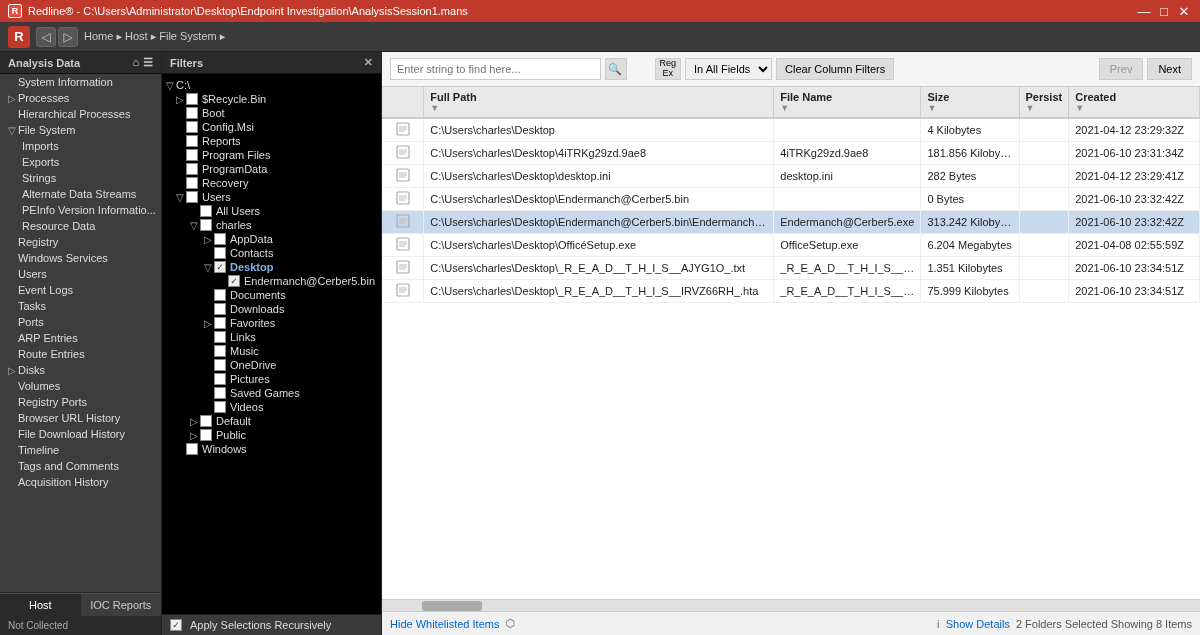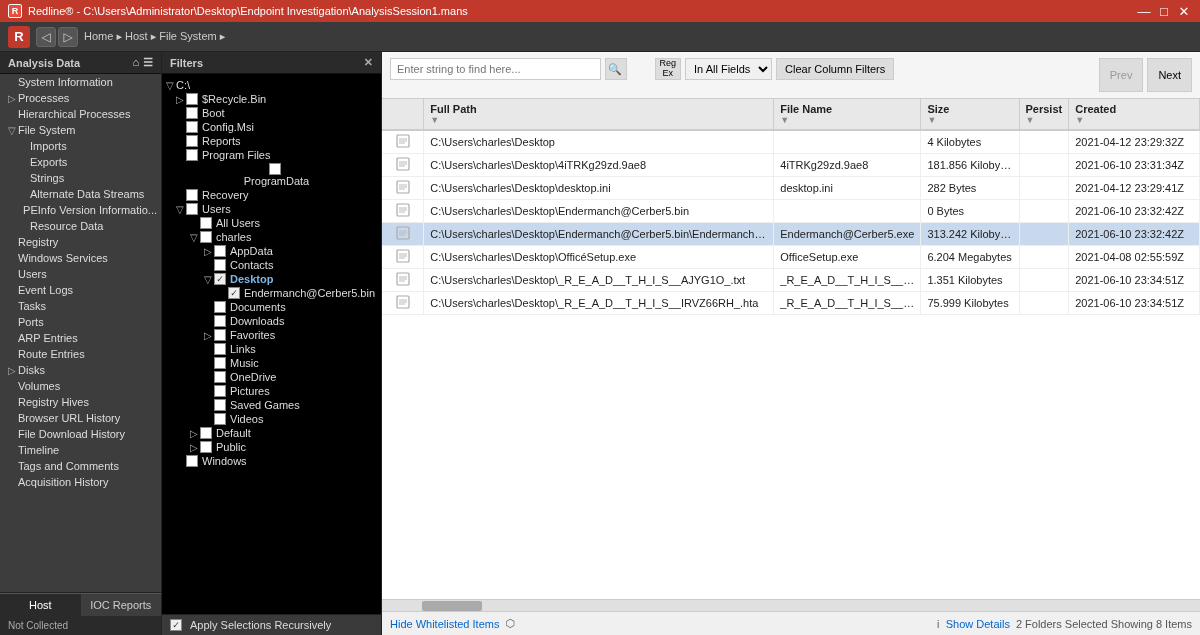--- a/index.html
+++ b/index.html
@@ -110,21 +110,21 @@
       font-size: 11px;
     }
     .tree-item {
       padding: 2px 4px 2px 8px;
       cursor: pointer;
       display: flex;
       align-items: center;
       white-space: nowrap;
     }
     .tree-expand { width: 10px; display: inline-block; color: #aaa; font-size: 10px; }
-    .tree-indent-1 { padding-left: 20px; }
+    .tree-indent-1 { padding-left: 12px; }
 
     #left-panel-footer {
       border-top: 1px solid #222;
       background: #2a2a2a;
     }
     #tab-buttons {
       display: flex;
     }
     .tab-btn {
       flex: 1;
@@ -208,21 +208,21 @@
     
     #right-panel {
       flex: 1;
       background: white;
       display: flex;
       flex-direction: column;
       overflow: hidden;
     }
     #search-bar {
       display: flex;
-      align-items: flex-start;
+      align-items: flex-end;
       padding: 6px 8px;
       gap: 4px;
       background: #f5f5f5;
       border-bottom: 1px solid #ccc;
     }
     #search-input {
       flex: 1;
       height: 22px;
       border: 1px solid #ccc;
       padding: 0 6px;
@@ -255,21 +255,21 @@
     }
     .clear-btn {
       height: 22px;
       padding: 0 8px;
       background: #ddd;
       border: 1px solid #ccc;
       font-size: 11px;
       cursor: pointer;
     }
     .nav-prev-next {
-      height: 34px;
+      height: 22px;
       padding: 0 10px;
       background: #ddd;
       border: 1px solid #ccc;
       font-size: 11px;
       cursor: pointer;
     }
     .nav-prev-next.disabled { color: #999; }
 
     
     #file-table {
@@ -451,21 +451,21 @@
       <div class="tree-item">
         <span class="tree-expand">▷</span>
         <span>Disks</span>
       </div>
       <div class="tree-item">
         <span class="tree-expand"></span>
         <span>Volumes</span>
       </div>
       <div class="tree-item">
         <span class="tree-expand"></span>
-        <span>Registry Hives</span>
+        <span>Registry Ports</span>
       </div>
       <div class="tree-item">
         <span class="tree-expand"></span>
         <span>Browser URL History</span>
       </div>
       <div class="tree-item">
         <span class="tree-expand"></span>
         <span>File Download History</span>
       </div>
       <div class="tree-item">
@@ -525,21 +525,21 @@
         <span class="filter-checkbox"></span>
         <span class="filter-label">Reports</span>
       </div>
 
       <div class="filter-tree-item" style="padding-left:14px;">
         <span class="filter-expand"></span>
         <span class="filter-checkbox"></span>
         <span class="filter-label">Program Files</span>
       </div>
 
-      <div class="filter-tree-item" style="padding-left:14px;flex-direction:column;">
+      <div class="filter-tree-item" style="padding-left:14px;">
         <span class="filter-expand"></span>
         <span class="filter-checkbox"></span>
         <span class="filter-label">ProgramData</span>
       </div>
 
       <div class="filter-tree-item" style="padding-left:14px;">
         <span class="filter-expand"></span>
         <span class="filter-checkbox"></span>
         <span class="filter-label">Recovery</span>
       </div>

